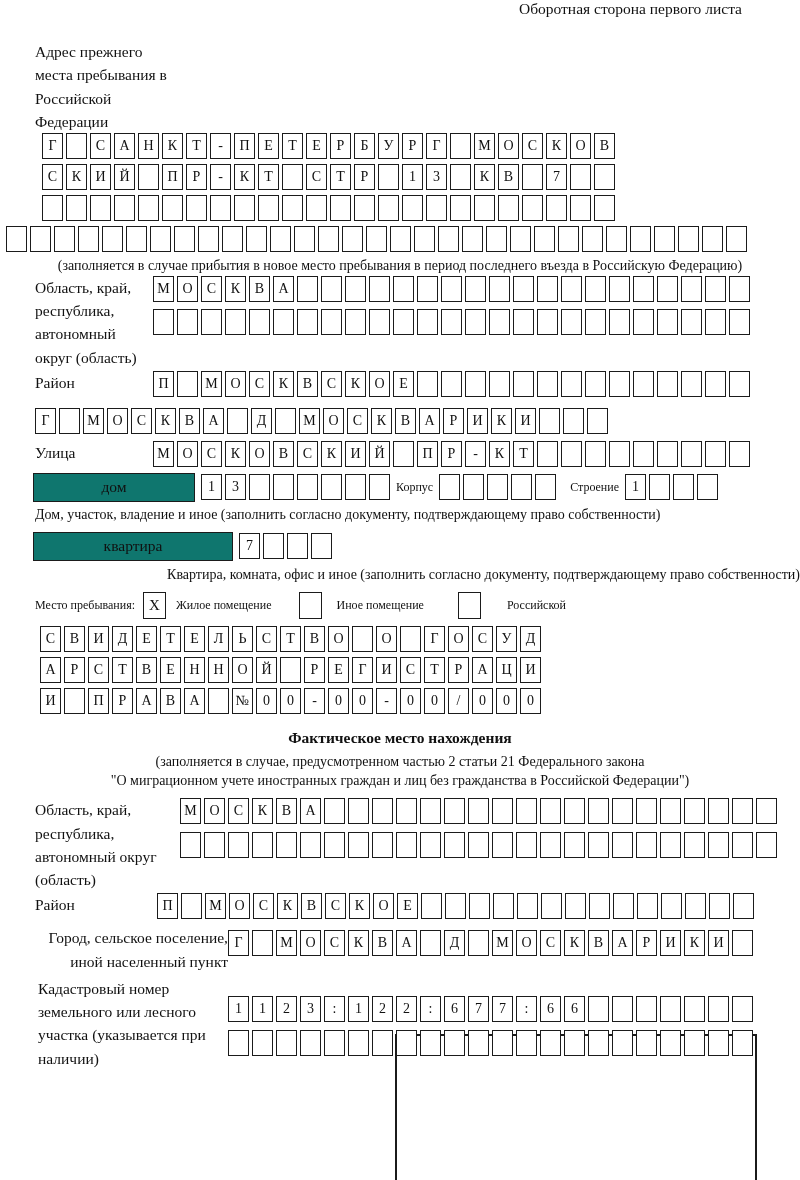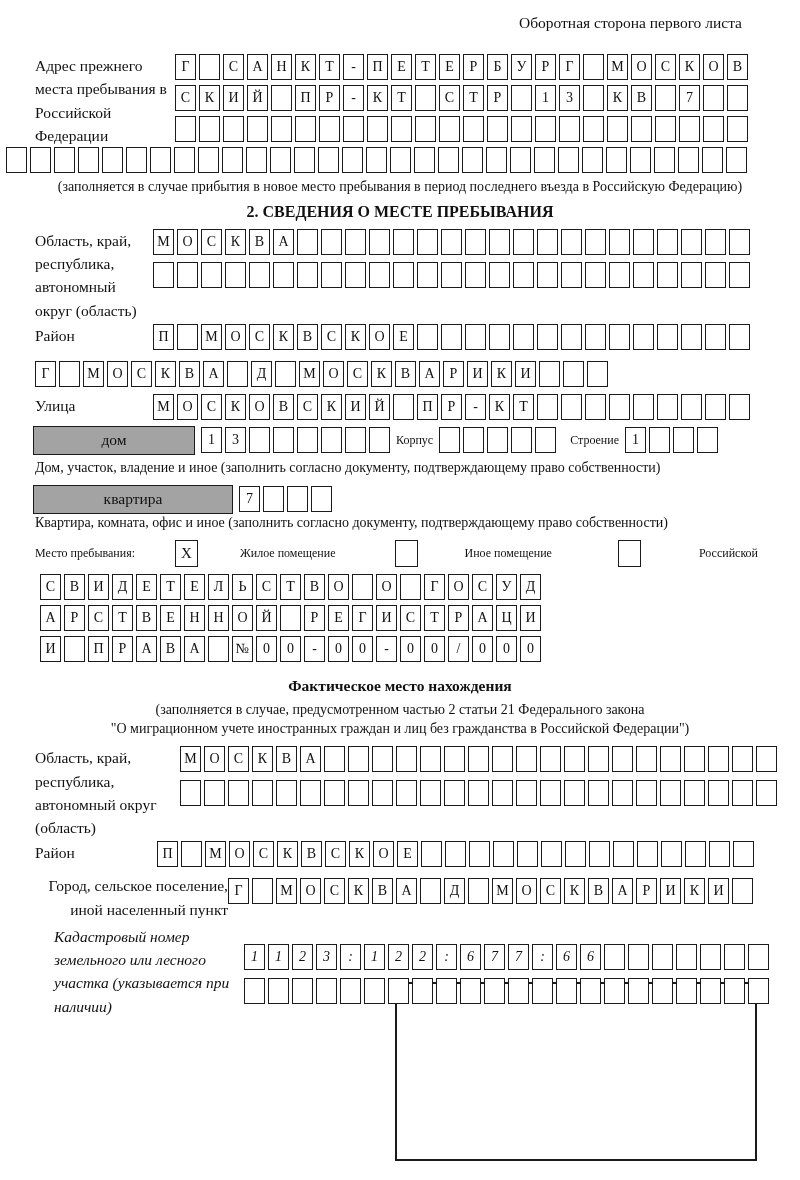--- a/index.html
+++ b/index.html
@@ -1,53 +1,53 @@
 <!DOCTYPE html>
 <html><head>
 <meta charset="utf-8">
 <style>
   html,body{margin:0;padding:0;background:#fff;}
   .page{
     width:800px;height:1180px;box-sizing:border-box;position:relative;
     background:#fff;color:#111;
     font-family:"Liberation Serif","DejaVu Serif",serif;
-    padding-top:14px;overflow:hidden;
+    padding-top:0;overflow:hidden;
   }
   .side-note{text-align:right;padding-right:58px;font-size:15.5px;}
   .frow{display:flex;align-items:flex-start;}
   .flabel{font-size:15.5px;line-height:1.5;flex:0 0 auto;}
   .cellcol{display:flex;flex-direction:column;}
   .cells{display:flex;gap:3px;margin-bottom:5px;}
   .cell{
     width:19px;height:24px;border:1.5px solid #1b1b1b;flex:0 0 auto;
     display:flex;align-items:center;justify-content:center;
     font-size:14px;background:#fff;
   }
   .caption{font-size:14px;line-height:1.35;}
   .caption.center{text-align:center;}
   .sec-title{text-align:center;font-weight:bold;font-size:16px;margin:6px 0 8px 0;}
   .widebox{
     border:1.6px solid #1b1b1b;height:27px;display:flex;align-items:center;
-    justify-content:center;font-size:15.5px;background:#a3a3a3;flex:0 0 auto;text-align:right;
+    justify-content:center;font-size:15.5px;background:#0f766e;flex:0 0 auto;text-align:right;
   }
   .inline-lab{font-size:12px;align-self:center;white-space:nowrap;}
   .chk{
     width:21px;height:25px;border:1.6px solid #1b1b1b;display:flex;
     align-items:center;justify-content:center;font-size:15px;flex:0 0 auto;background:#fff;
   }
   .stamp-box{border:2px solid #1b1b1b;width:358px;height:175px;background:#fff;}
 </style>
 </head>
 <body>
 
 <div class="page">
 
   <div class="side-note">Оборотная сторона первого листа</div>
 
-  <div class="frow" style="margin-top:22px;margin-left:35px;">
+  <div class="frow" style="margin-top:22px;margin-left:35px;flex-direction:column;">
     <div class="flabel" style="width:133px;">Адрес прежнего места пребывания в Российской Федерации</div>
     <div class="cellcol" style="margin-left:7px;">
       <div class="cells">
           <span class="cell">Г</span>
           <span class="cell"></span>
           <span class="cell">С</span>
           <span class="cell">А</span>
           <span class="cell">Н</span>
           <span class="cell">К</span>
           <span class="cell">Т</span>
@@ -151,21 +151,20 @@
       <span class="cell"></span>
       <span class="cell"></span>
       <span class="cell"></span>
       <span class="cell"></span>
       <span class="cell"></span>
       <span class="cell"></span>
       <span class="cell"></span>
     </div>
   <div class="caption center">(заполняется в случае прибытия в новое место пребывания в период последнего въезда в Российскую Федерацию)</div>
 
-  <div class="sec-title">2. СВЕДЕНИЯ О МЕСТЕ ПРЕБЫВАНИЯ</div>
 
   <div class="frow" style="margin-left:35px;">
     <div class="flabel" style="width:113px;">Область, край, республика, автономный округ (область)</div>
     <div class="cellcol" style="margin-left:5px;">
       <div class="cells">
           <span class="cell">М</span>
           <span class="cell">О</span>
           <span class="cell">С</span>
           <span class="cell">К</span>
           <span class="cell">В</span>
@@ -343,23 +342,23 @@
 
   <div class="frow" style="margin-left:33px;margin-top:7px;align-items:center;gap:6px;">
     <div class="widebox" style="width:198px;">квартира</div>
     <div class="cells" style="margin-bottom:0;">
         <span class="cell">7</span>
         <span class="cell"></span>
         <span class="cell"></span>
         <span class="cell"></span>
       </div>
   </div>
-  <div class="caption" style="margin-left:35px;">Квартира, комната, офис и иное (заполнить согласно документу, подтверждающему право собственности)</div>
-
-  <div class="frow" style="margin-left:35px;margin-top:7px;align-items:center;gap:32px;">
+  <div class="caption" style="margin-left:35px;margin-top:5px;text-align:right;">Квартира, комната, офис и иное (заполнить согласно документу, подтверждающему право собственности)</div>
+
+  <div class="frow" style="margin-left:35px;margin-top:7px;align-items:center;">
     <div class="inline-lab">Место пребывания:</div>
     <div class="chk" style="margin-left:8px;">X</div>
     <div class="inline-lab" style="margin-left:10px;">Жилое помещение</div>
     <div class="chk" style="margin-left:28px;"></div>
     <div class="inline-lab" style="margin-left:14px;">Иное помещение</div>
     <div class="chk" style="margin-left:34px;"></div>
     <div class="inline-lab" style="margin-left:26px;">Российской</div>
   </div>
 
   <div class="frow" style="margin-left:35px;margin-top:7px;">
@@ -552,21 +551,21 @@
         <span class="cell">В</span>
         <span class="cell">А</span>
         <span class="cell">Р</span>
         <span class="cell">И</span>
         <span class="cell">К</span>
         <span class="cell">И</span>
         <span class="cell"></span>
       </div>
   </div>
 
-  <div class="frow" style="margin-left:54px;margin-top:4px;font-style:italic;">
+  <div class="frow" style="margin-left:38px;margin-top:4px;">
     <div class="flabel" style="width:183px;">Кадастровый номер земельного или лесного участка (указывается при наличии)</div>
     <div class="cellcol" style="margin-left:7px;margin-top:19px;">
       <div class="cells">
           <span class="cell">1</span>
           <span class="cell">1</span>
           <span class="cell">2</span>
           <span class="cell">3</span>
           <span class="cell">:</span>
           <span class="cell">1</span>
           <span class="cell">2</span>

